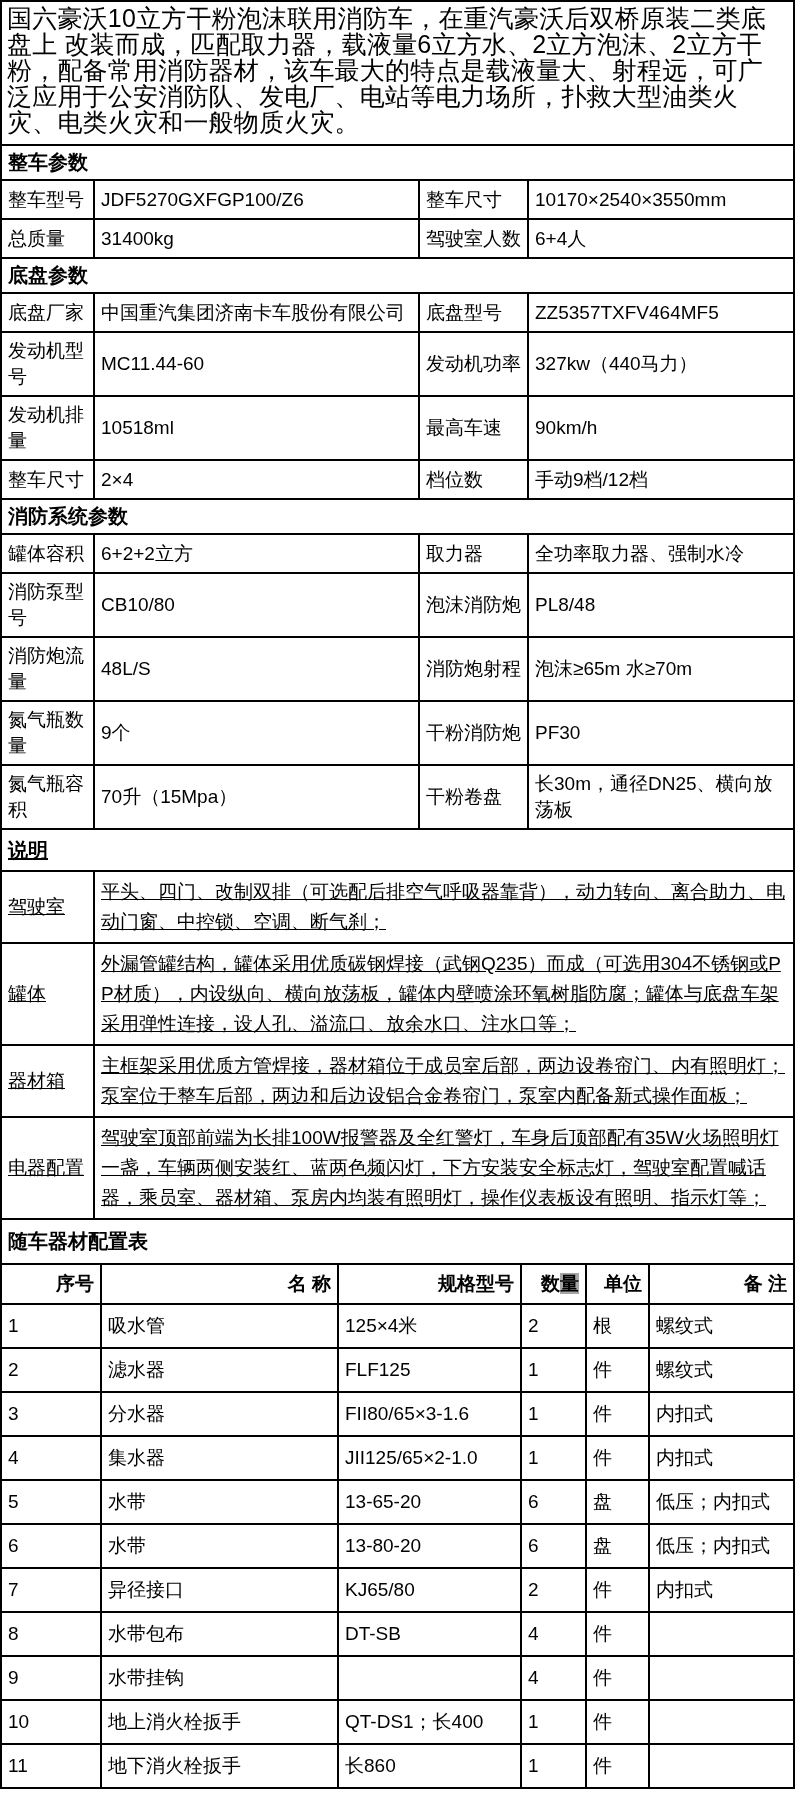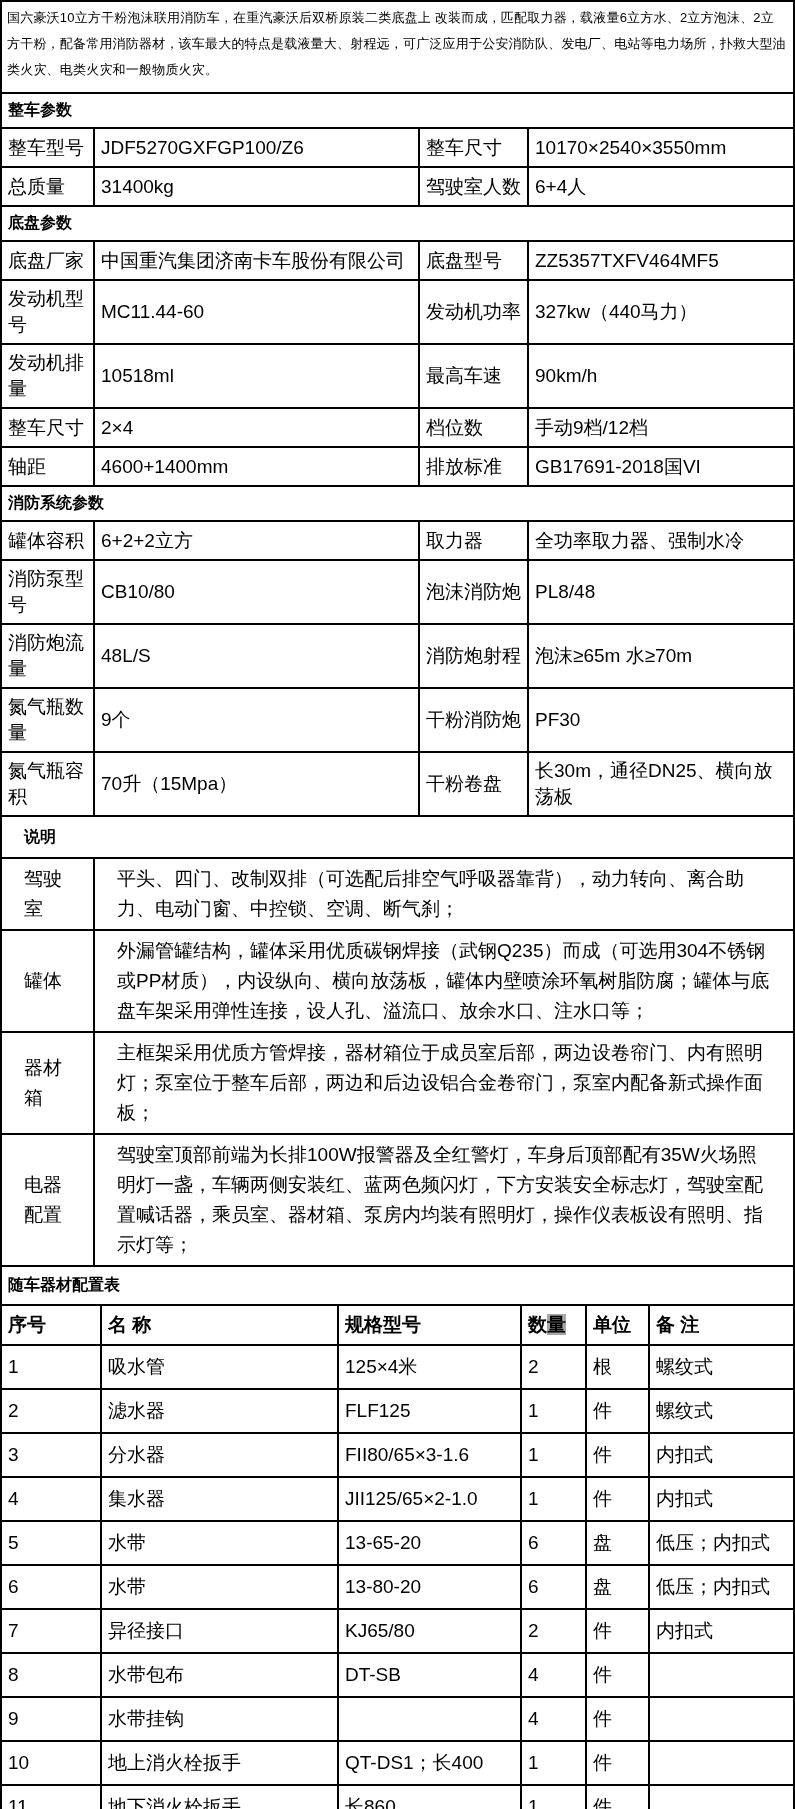--- a/index.html
+++ b/index.html
@@ -7,21 +7,21 @@
     width: 795px;
     font-family: "Liberation Sans", "DejaVu Sans", sans-serif;
     color: #000;
     -webkit-font-smoothing: antialiased;
   }
   .page { width: 795px; background: #fff; }
 
   .intro {
     border: 2px solid #000;
     padding: 3px 7px 9px 5px;
-    font-size: 13px;
+    font-size: 25px;
     line-height: 26px;
     letter-spacing: 0.2px;
   }
 
   table {
     width: 795px;
     border-collapse: collapse;
     table-layout: fixed;
     margin-top: -2px;
   }
@@ -30,27 +30,27 @@
     font-size: 19px;
     font-weight: normal;
     text-align: left;
     vertical-align: middle;
     padding: 5px 6px;
     overflow: hidden;
     word-break: break-all;
   }
   .section-title td {
     font-weight: bold;
-    font-size: 16px;
+    font-size: 20px;
     padding: 3px 6px;
     margin-top: 44px;
   }
   .spec td { height: 27px; }
-  .notes td { line-height: 30px; padding: 5px 22px; }
-  .equip th { font-weight: bold; padding: 6px 6px; }
+  .notes td { line-height: 30px; padding: 5px 6px; text-decoration: underline; }
+  .equip th { font-weight: bold; padding: 6px 6px; text-align: right; }
   .equip td { padding: 8px 6px; }
   .hl { background: #a6a6a6; }
 </style>
 </head>
 <body>
 
 <div class="page">
 
   <div class="intro">国六豪沃10立方干粉泡沫联用消防车，在重汽豪沃后双桥原装二类底盘上 改装而成，匹配取力器，载液量6立方水、2立方泡沫、2立方干粉，配备常用消防器材，该车最大的特点是载液量大、射程远，可广泛应用于公安消防队、发电厂、电站等电力场所，扑救大型油类火灾、电类火灾和一般物质火灾。</div>
 
@@ -100,26 +100,20 @@
         <td>发动机排量</td>
         <td>10518ml</td>
         <td>最高车速</td>
         <td>90km/h</td>
       </tr>
       <tr>
         <td>整车尺寸</td>
         <td>2×4</td>
         <td>档位数</td>
         <td>手动9档/12档</td>
-      </tr>
-      <tr>
-        <td>轴距</td>
-        <td>4600+1400mm</td>
-        <td>排放标准</td>
-        <td>GB17691-2018国VI</td>
       </tr>
     </tbody>
 
     <tbody>
       <tr class="section-title">
           <td colspan="4">消防系统参数</td>
         </tr>
       <tr>
         <td>罐体容积</td>
         <td>6+2+2立方</td>

